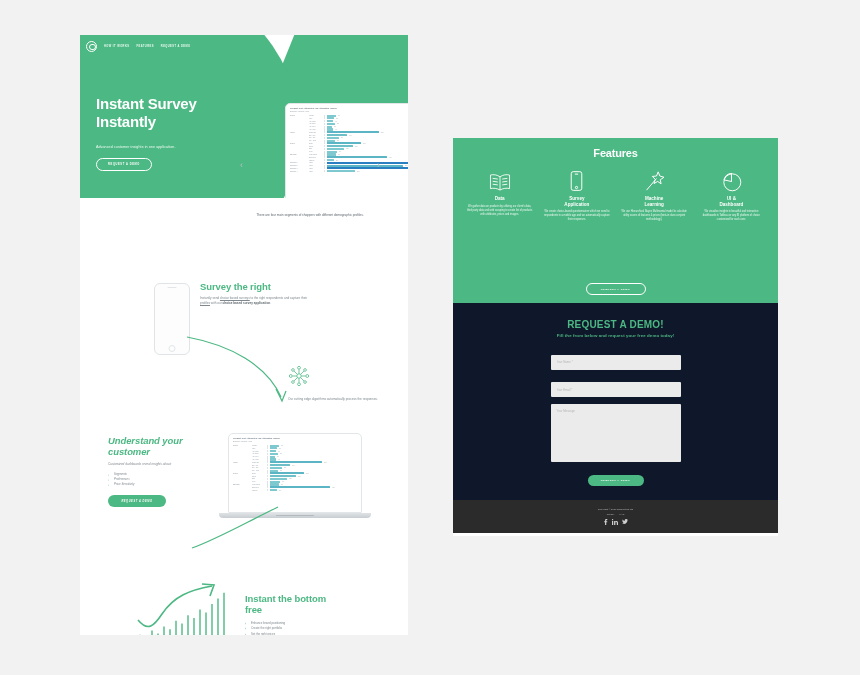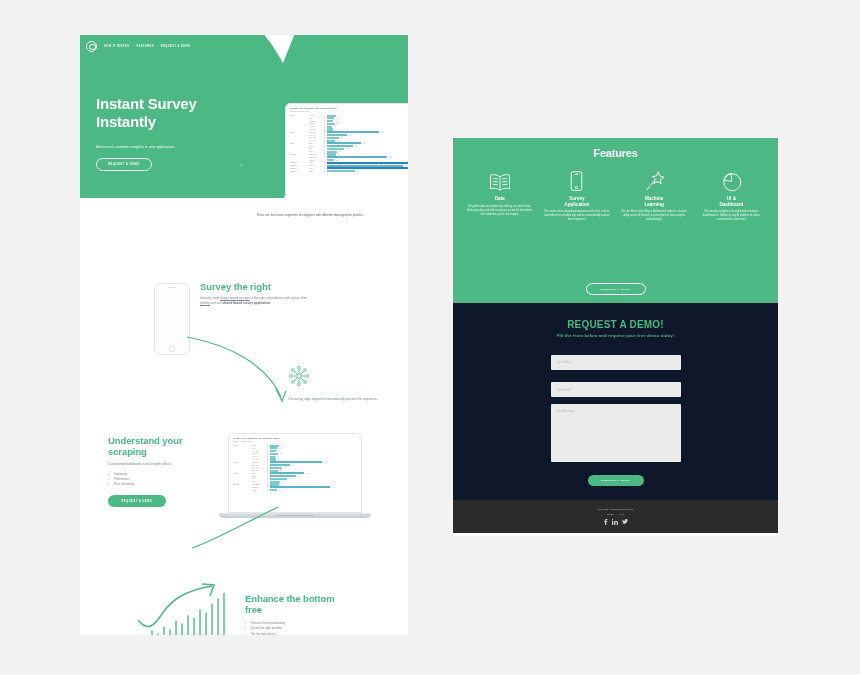--- a/index.html
+++ b/index.html
@@ -155,21 +155,21 @@
   .body-sm u { text-decoration: underline; }
 
   .blk-survey { position: absolute; left: 120px; top: 246px; width: 110px; }
   .blk-ml { position: absolute; left: 208px; top: 330px; width: 110px; }
   .ml-icon { width: 22px; height: 22px; margin-bottom: 2px; }
 
   .arrow-curve-1 { position: absolute; left: 105px; top: 300px; }
   .arrow-curve-2 { position: absolute; left: 110px; top: 470px; }
 
   
-  .blk-understand { position: absolute; left: 28px; top: 400px; width: 105px; }
+  .blk-understand { position: absolute; left: 28px; top: 400px; width: 105px; font-style: italic; }
   .bullets { margin-top: 5px; list-style: none; }
   .bullets li {
     font-size: 2.9px; color: #7f888e; line-height: 1.85;
     padding-left: 6px; position: relative;
   }
   .bullets li::before {
     content: "›"; position: absolute; left: 0; color: #4cb883; font-size: 3.4px;
   }
   .btn-green {
     margin-top: 7px; display: inline-flex; align-items: center; justify-content: center;
@@ -477,21 +477,21 @@
           <circle cx="31" cy="31" r="2.4"></circle>
             <line x1="29" y1="29" x2="23" y2="23"></line>
         </g>
       </svg>
       <div class="body-sm">Our cutting edge algorithms automatically process the responses.</div>
     </div>
 
     <div class="blk-understand">
       <div class="h2">
         <span>Understand your</span><br>
-        <span>scraping</span>
+        <span>customer</span>
       </div>
       <div class="body-sm">Customized dashboards reveal insights about:</div>
       <ul class="bullets" id="understand-bullets">
           <li>Segments</li>
           <li>Preferences</li>
           <li>Price Sensitivity</li>
         </ul>
       <div class="btn-green">REQUEST A DEMO</div>
     </div>
 
@@ -645,21 +645,21 @@
           <line x1="62" y1="66" x2="62" y2="38"></line>
           <line x1="68" y1="66" x2="68" y2="29.6"></line>
           <line x1="74" y1="66" x2="74" y2="32.400000000000006"></line>
           <line x1="80" y1="66" x2="80" y2="24"></line>
           <line x1="86" y1="66" x2="86" y2="18.400000000000006"></line>
           <line x1="92" y1="66" x2="92" y2="12.800000000000004"></line>
         </g>
     </svg>
     <div class="blk-improve">
       <div class="h2">
-        <span>Enhance the bottom</span><br>
+        <span>Instant the bottom</span><br>
         <span>free</span>
       </div>
       <ul class="bullets" id="improve-bullets">
           <li>Enhance brand positioning</li>
           <li>Create the right portfolio</li>
           <li>Set the right prices</li>
         </ul>
     </div>
   </div>
 

